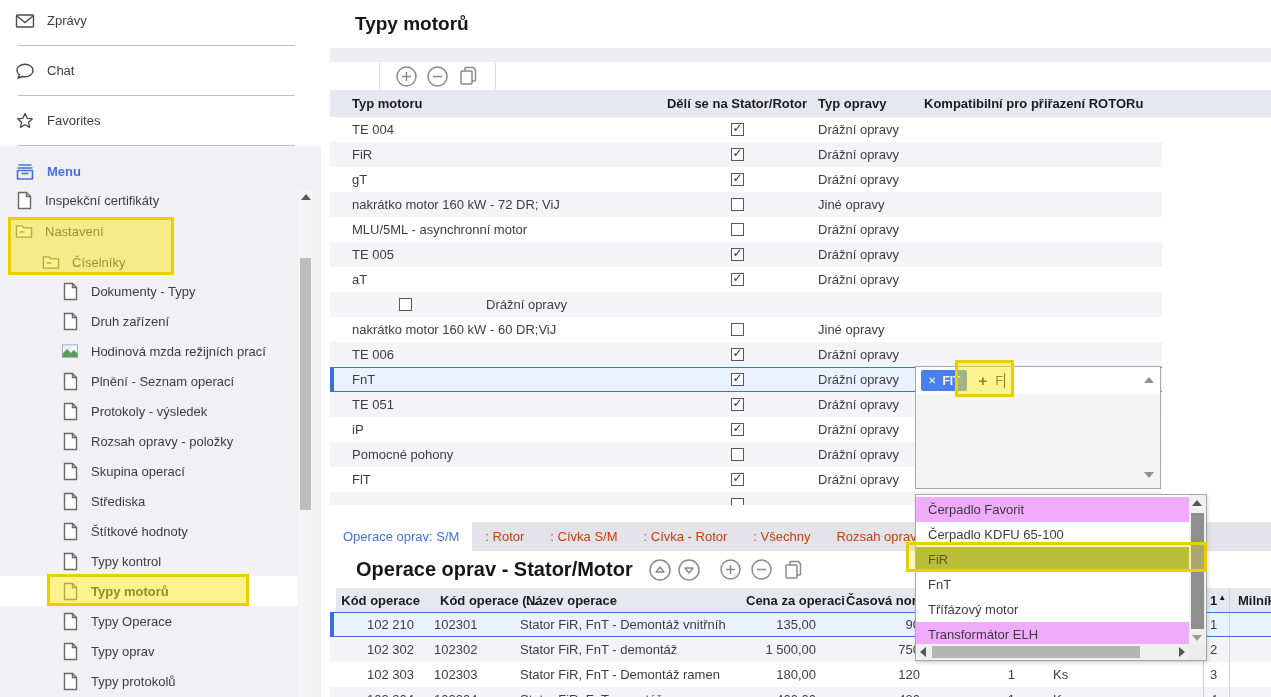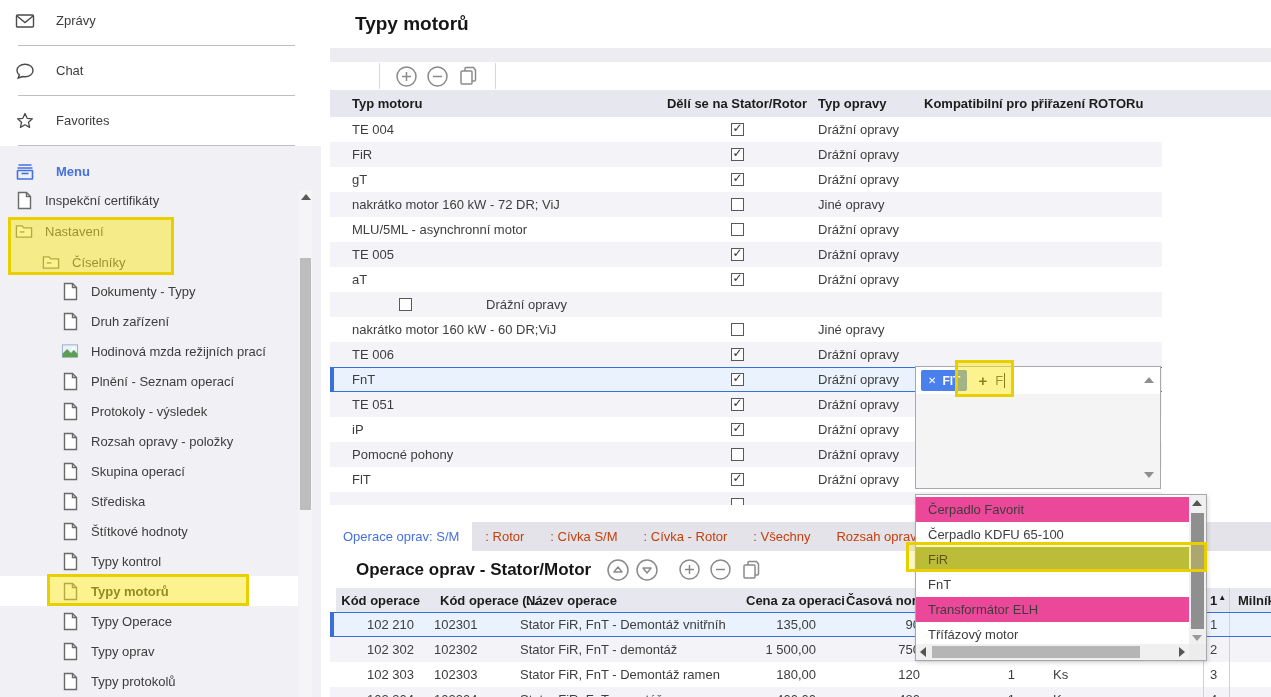--- a/index.html
+++ b/index.html
@@ -5,21 +5,21 @@
 *{box-sizing:border-box;margin:0;padding:0}
 html,body{width:1271px;height:697px;overflow:hidden}
 body{font-family:"Liberation Sans","DejaVu Sans",sans-serif;font-size:13px;color:#3d3d3d;background:#fff}
 #page{position:relative;width:1271px;height:697px;overflow:hidden;background:#fff}
 
 
 #sidebar{position:absolute;left:0;top:0;width:321px;height:697px;background:#fff;z-index:2}
 .sb-shade{position:absolute;left:0;top:146px;width:321px;height:551px;background:#f0f0f5}
 .sb-item{position:absolute;left:0;width:298px;height:33px;display:flex;align-items:center;cursor:pointer}
 .sb-item .sb-ic{display:inline-flex;width:20px;height:20px;margin-left:15px;flex:0 0 20px}
-.sb-item .sb-lb{margin-left:21px;white-space:nowrap}
+.sb-item .sb-lb{margin-left:12px;white-space:nowrap}
 .sb-div{position:absolute;left:18px;width:277px;height:1px;background:#bfbfbf}
 .tree-item{position:absolute;left:0;width:298px;height:30px;display:flex;align-items:center;cursor:pointer}
 .tree-item .sb-ic{display:inline-flex;width:18px;height:19px;flex:0 0 18px}
 .tree-item .sb-lb{margin-left:12px;white-space:nowrap}
 .tree-item.selected{background:#fff}
 .tree-item.bold .sb-lb{font-weight:bold;color:#2b2b2b}
 .menu-item .sb-lb{color:#4570e0;font-weight:bold}
 .sb-scroll{position:absolute;left:299px;top:190px;width:13px;height:507px;background:#f5f5f7}
 .sb-scroll .arr-up{position:absolute;top:4px;left:2px;width:0;height:0;border-left:5px solid transparent;border-right:5px solid transparent;border-bottom:6px solid #5a5a5a}
 .sb-thumb{position:absolute;left:1px;top:68px;width:11px;height:252px;background:#bdbdbd}
@@ -46,21 +46,21 @@
 .cb{display:inline-block;width:13px;height:13px;border:1px solid #595959;background:#fff;position:relative}
 .cb.checked::after{content:"✓";position:absolute;left:1px;top:-3px;font-size:12px;color:#2b2b2b}
 
 
 .tabs{margin-left:9px;margin-top:17px;height:29px;background:#e3e3e9;display:flex}
 .tab{padding:0 13px;line-height:29px;white-space:nowrap;color:#c2410c;cursor:pointer}
 .tab.active{background:#fff;color:#4570e0}
 
 
 .section-bar{margin-left:9px;height:37px;display:flex;align-items:center;background:#fff}
-.section-title{font-weight:bold;font-size:17px;color:#161616;padding-left:26px;white-space:nowrap}
+.section-title{font-weight:bold;font-size:20px;color:#161616;padding-left:26px;white-space:nowrap}
 .b-thead{margin-left:15px;height:24px;background:#e7e7ef;display:flex;align-items:center;font-weight:bold;color:#1c1c1c}
 .b-rows{margin-left:9px;height:85px;overflow:hidden}
 .b-row{height:25px;display:flex;align-items:center;position:relative;cursor:pointer}
 .b-row.stripe{background:#f4f4f8}
 .b-row.selected{background:#eaf2fe;border-top:1px solid #3a6fd8;border-bottom:1px solid #3a6fd8}
 .b-row.selected::before{content:"";position:absolute;left:0;top:0;bottom:0;width:4px;background:#3a6fd8}
 .bc-code{width:96px;text-align:right;padding-right:12px;white-space:nowrap}
 .bc-code2{width:86px;padding-left:8px;white-space:nowrap}
 .bc-name{width:228px;padding-left:8px;white-space:nowrap;overflow:hidden}
 .bc-price{width:100px;text-align:right;padding-right:24px;white-space:nowrap}
@@ -80,21 +80,21 @@
 .ep-plus{margin-left:11px;font-size:15px;font-weight:bold;color:#1a1a1a}
 .ep-input{margin-left:8px;display:flex;align-items:center}
 .ep-caret{width:1px;height:15px;background:#111;margin-left:1px}
 .ep-spin-up,.ep-spin-dn{position:absolute;right:6px;width:0;height:0;border-left:5px solid transparent;border-right:5px solid transparent}
 .ep-spin-up{top:10px;border-bottom:6px solid #8f8f8f}
 .ep-spin-dn{bottom:10px;border-top:6px solid #8f8f8f}
 
 #dropdown{position:absolute;left:915px;top:494px;width:292px;height:167px;background:#fff;border:1px solid #a8a8a8;box-shadow:1px 2px 4px rgba(0,0,0,.15);z-index:6}
 .dd-list{position:absolute;left:0;top:2px;right:17px;bottom:16px;overflow:hidden}
 .dd-item{height:25px;line-height:25px;padding-left:12px;white-space:nowrap;cursor:pointer}
-.dd-item.stripe{background:#ec4899}
+.dd-item.stripe{background:#f0abfc}
 .dd-item.hl{background:#a4ae44;color:#1f1f1f}
 .dd-vscroll{position:absolute;top:0;right:0;width:17px;bottom:16px;background:#f0f0f0}
 .dd-vthumb{position:absolute;left:2px;top:18px;width:13px;height:116px;background:#8f8f8f}
 .dd-varr-up{position:absolute;top:5px;left:3px;width:0;height:0;border-left:5px solid transparent;border-right:5px solid transparent;border-bottom:6px solid #555}
 .dd-varr-dn{position:absolute;bottom:3px;left:3px;width:0;height:0;border-left:5px solid transparent;border-right:5px solid transparent;border-top:6px solid #9a9a9a}
 .dd-hscroll{position:absolute;left:0;bottom:0;right:17px;height:16px;background:#f0f0f0}
 .dd-hthumb{position:absolute;left:16px;top:2px;width:208px;height:12px;background:#b5b5b5}
 .dd-harr-l{position:absolute;left:4px;top:3px;width:0;height:0;border-top:5px solid transparent;border-bottom:5px solid transparent;border-right:6px solid #555}
 .dd-harr-r{position:absolute;right:4px;top:3px;width:0;height:0;border-top:5px solid transparent;border-bottom:5px solid transparent;border-left:6px solid #555}
 .dd-corner{position:absolute;right:0;bottom:0;width:17px;height:16px;background:#ececec}
@@ -632,22 +632,22 @@
     <span class="ep-spin-up"></span>
     <span class="ep-spin-dn"></span>
   </div>
 
   <div id="dropdown">
     <div class="dd-list" id="dd-list">
         <div class="dd-item stripe">Čerpadlo Favorit</div>
         <div class="dd-item">Čerpadlo KDFU 65-100</div>
         <div class="dd-item hl">FiR</div>
         <div class="dd-item">FnT</div>
+        <div class="dd-item">Třífázový motor</div>
         <div class="dd-item stripe">Transformátor ELH</div>
-        <div class="dd-item">Třífázový motor</div>
       </div>
     <div class="dd-vscroll">
       <span class="dd-varr-up"></span>
       <span class="dd-vthumb"></span>
       <span class="dd-varr-dn"></span>
     </div>
     <div class="dd-hscroll">
       <span class="dd-harr-l"></span>
       <span class="dd-hthumb"></span>
       <span class="dd-harr-r"></span>

